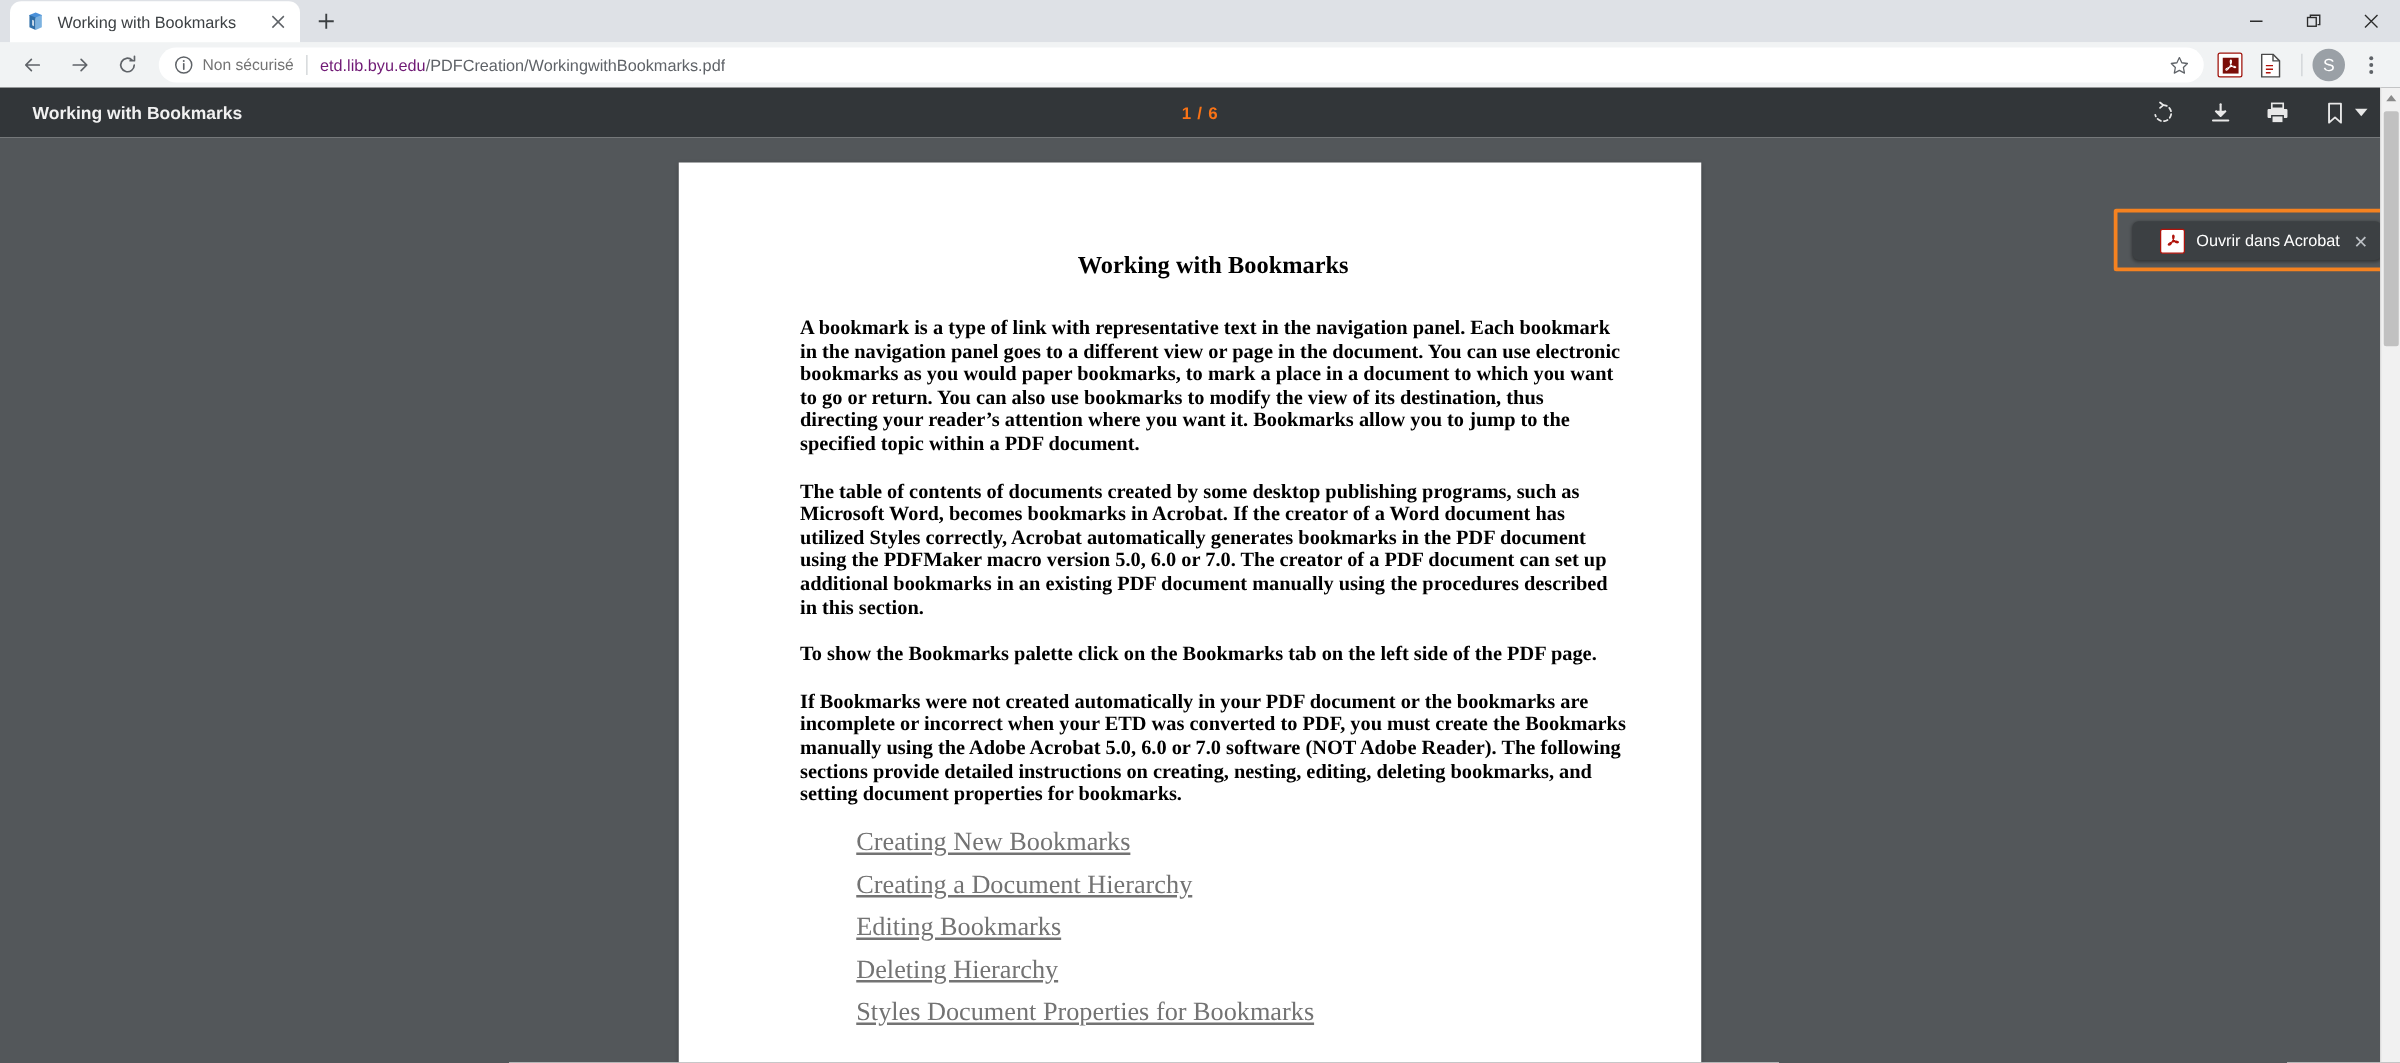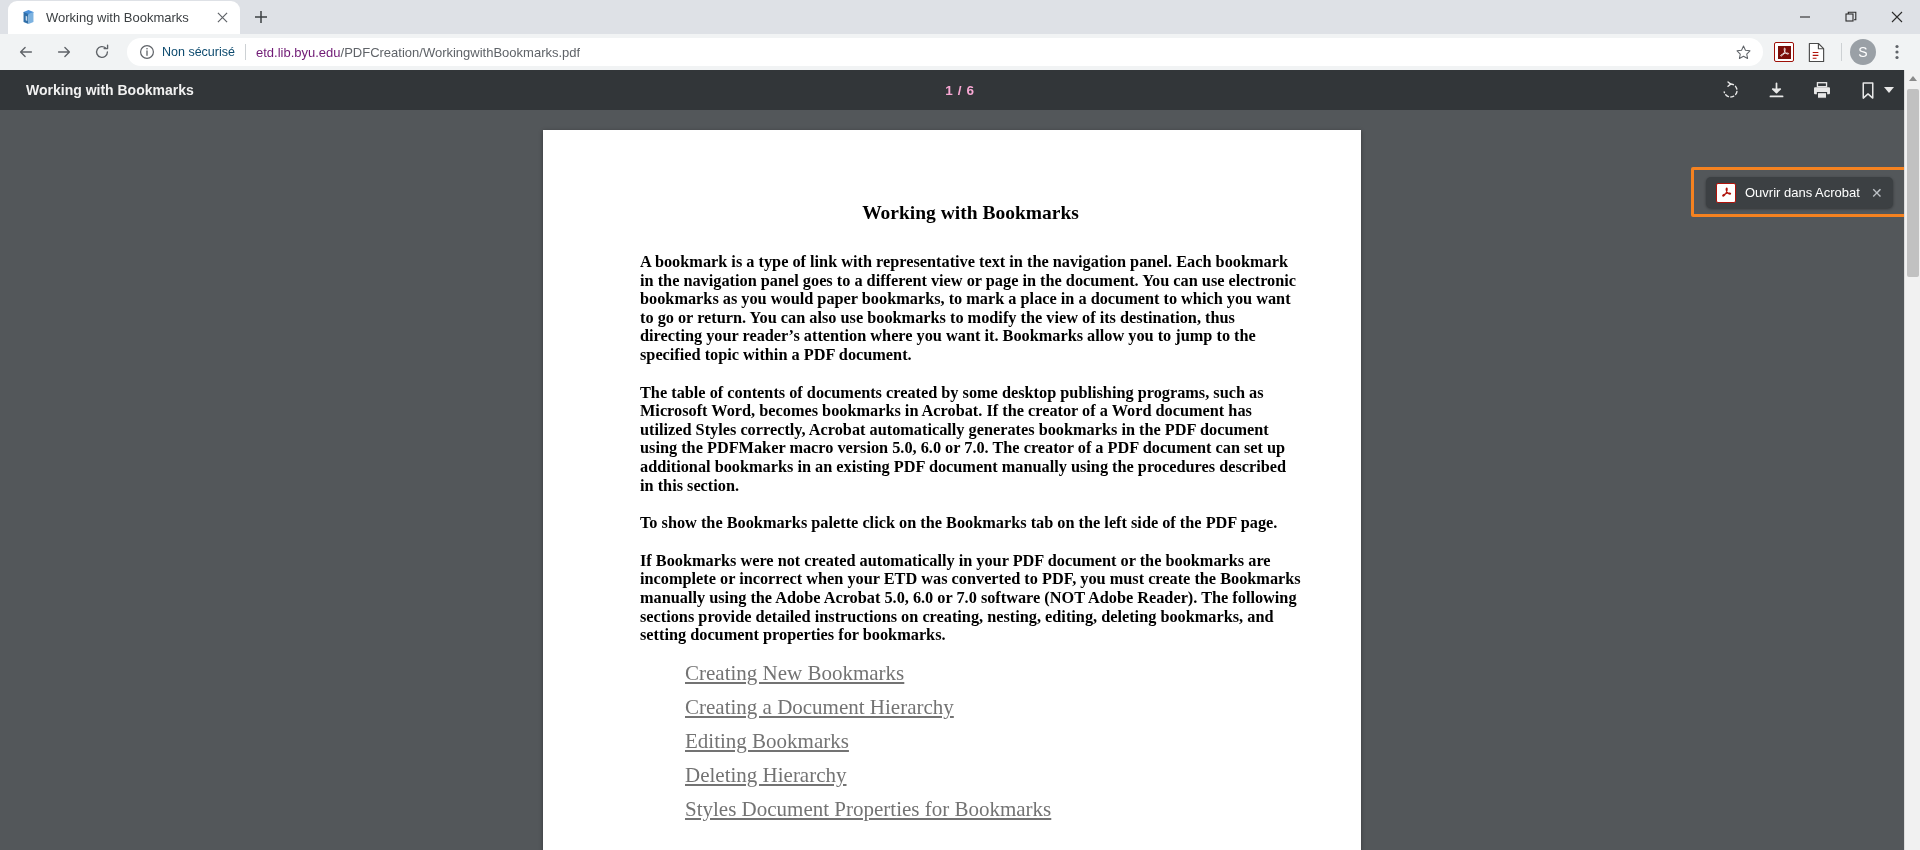--- a/index.html
+++ b/index.html
@@ -68,21 +68,21 @@
   .omnibox {
     flex: 1 1 auto;
     height: 28px; margin-left: 8px; margin-right: 6px;
     background: #ffffff;
     border-radius: 14px;
     display: flex; align-items: center;
     padding-left: 12px; padding-right: 6px;
     min-width: 0;
   }
   .info-icon { width: 16px; height: 16px; flex: 0 0 auto; color: #5f6368; margin-right: 7px; }
-  .sec-text { font-size: 12.5px; color: #0c4a6e; white-space: nowrap; }
+  .sec-text { font-size: 12.5px; color: #737373; white-space: nowrap; }
   .sec-divider { width: 1px; height: 16px; background: #cdd1d4; margin: 0 10px; flex: 0 0 auto; }
   .url { font-size: 13px; white-space: nowrap; overflow: hidden; text-overflow: ellipsis; }
   .url .host { color: #701a75; }
   .url .path { color: #5f6368; }
   .url-spacer { flex: 1 1 auto; }
   .star-btn {
     width: 28px; height: 28px; flex: 0 0 auto;
     display: flex; align-items: center; justify-content: center;
     color: #5f6368;
   }
@@ -118,21 +118,21 @@
     display: flex; align-items: center;
   }
   .pdf-doc-title {
     margin-left: 26px;
     color: #f1f1f1; font-size: 14px; font-weight: bold;
     white-space: nowrap;
   }
   .pdf-pageind {
     position: absolute; left: 0; right: 0; top: 0; height: 40px;
     display: flex; align-items: center; justify-content: center;
-    color: #f9a8d4; font-size: 13.5px; font-weight: bold;
+    color: #f97316; font-size: 13.5px; font-weight: bold;
     letter-spacing: 0.6px;
     pointer-events: none;
   }
   .pdf-tools {
     position: absolute; right: 26px; top: 0; height: 40px;
     display: flex; align-items: center; gap: 24px;
   }
   .pdf-tool {
     width: 22px; height: 22px;
     display: flex; align-items: center; justify-content: center;
@@ -193,21 +193,21 @@
     border: 3px solid #f58220;
     border-radius: 2px;
   }
   .toast {
     position: absolute;
     left: 1706px; top: 177px;
     height: 31px;
     background: #3c4043;
     border-radius: 5px;
     display: flex; align-items: center;
-    padding: 0 10px 0 10px;
+    padding: 0 10px 0 22px;
     gap: 9px;
     box-shadow: 0 1px 3px rgba(0,0,0,0.4);
   }
   .toast-label { color: #ffffff; font-size: 13px; white-space: nowrap; }
   .toast-close { color: #bdc1c6; font-size: 14px; line-height: 1; padding-left: 2px; }
 
   
   .scrollbar {
     position: absolute; right: 0; top: 70px; width: 16px; height: 780px;
     background: #f1f1f1;

